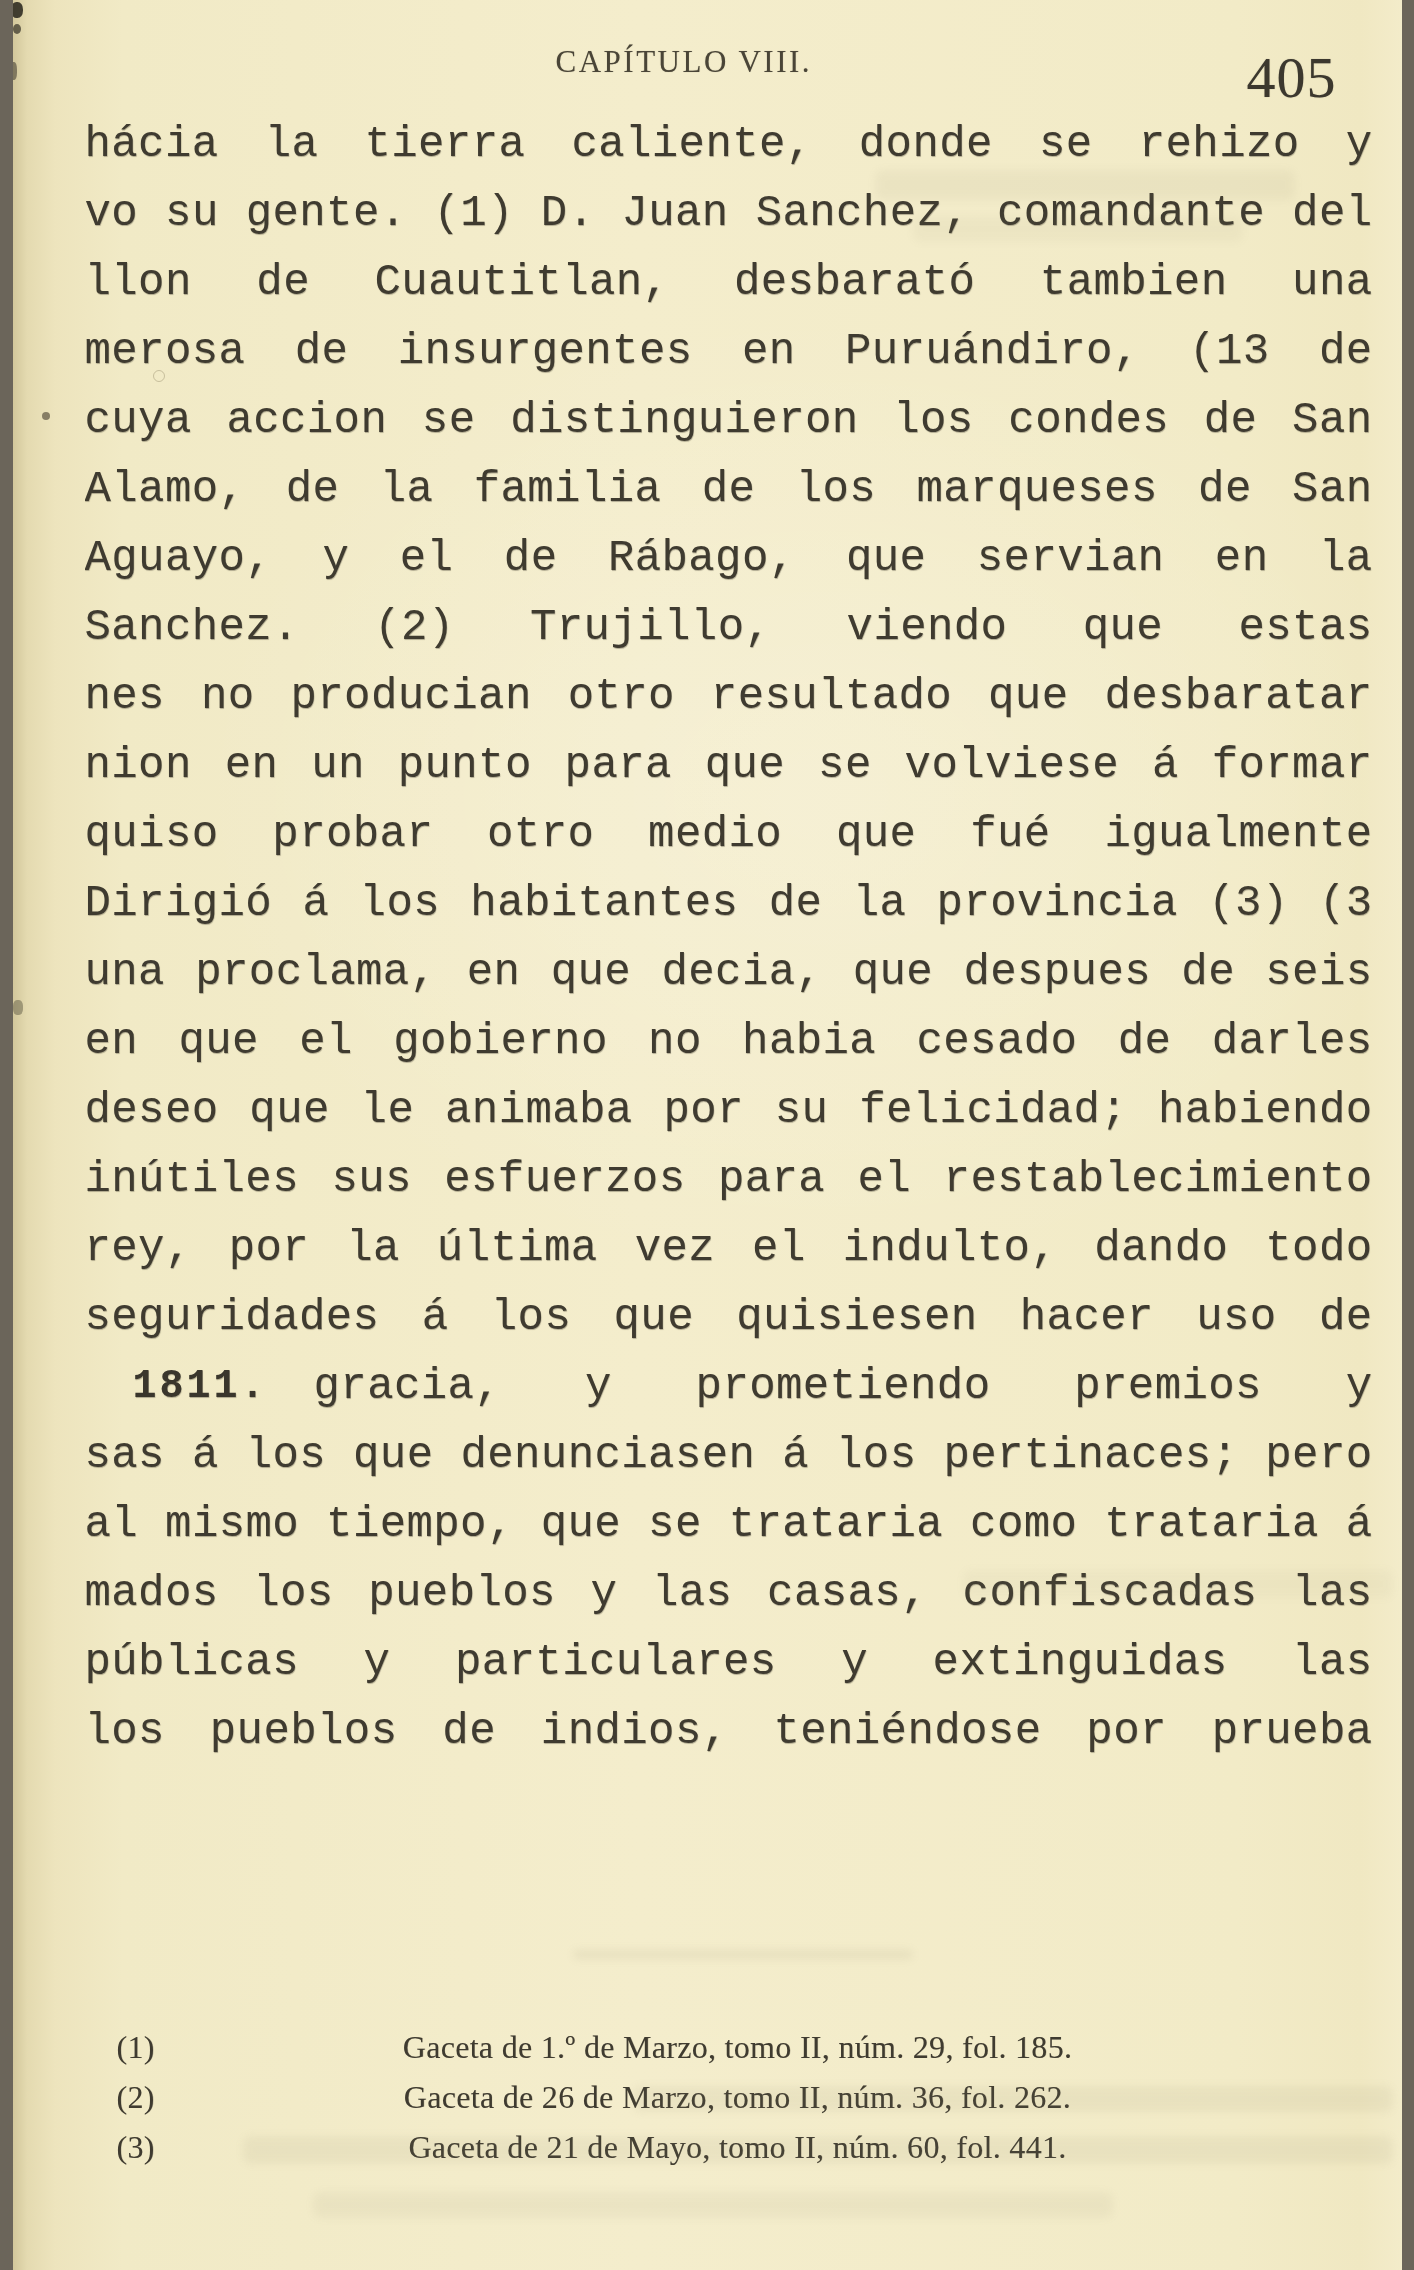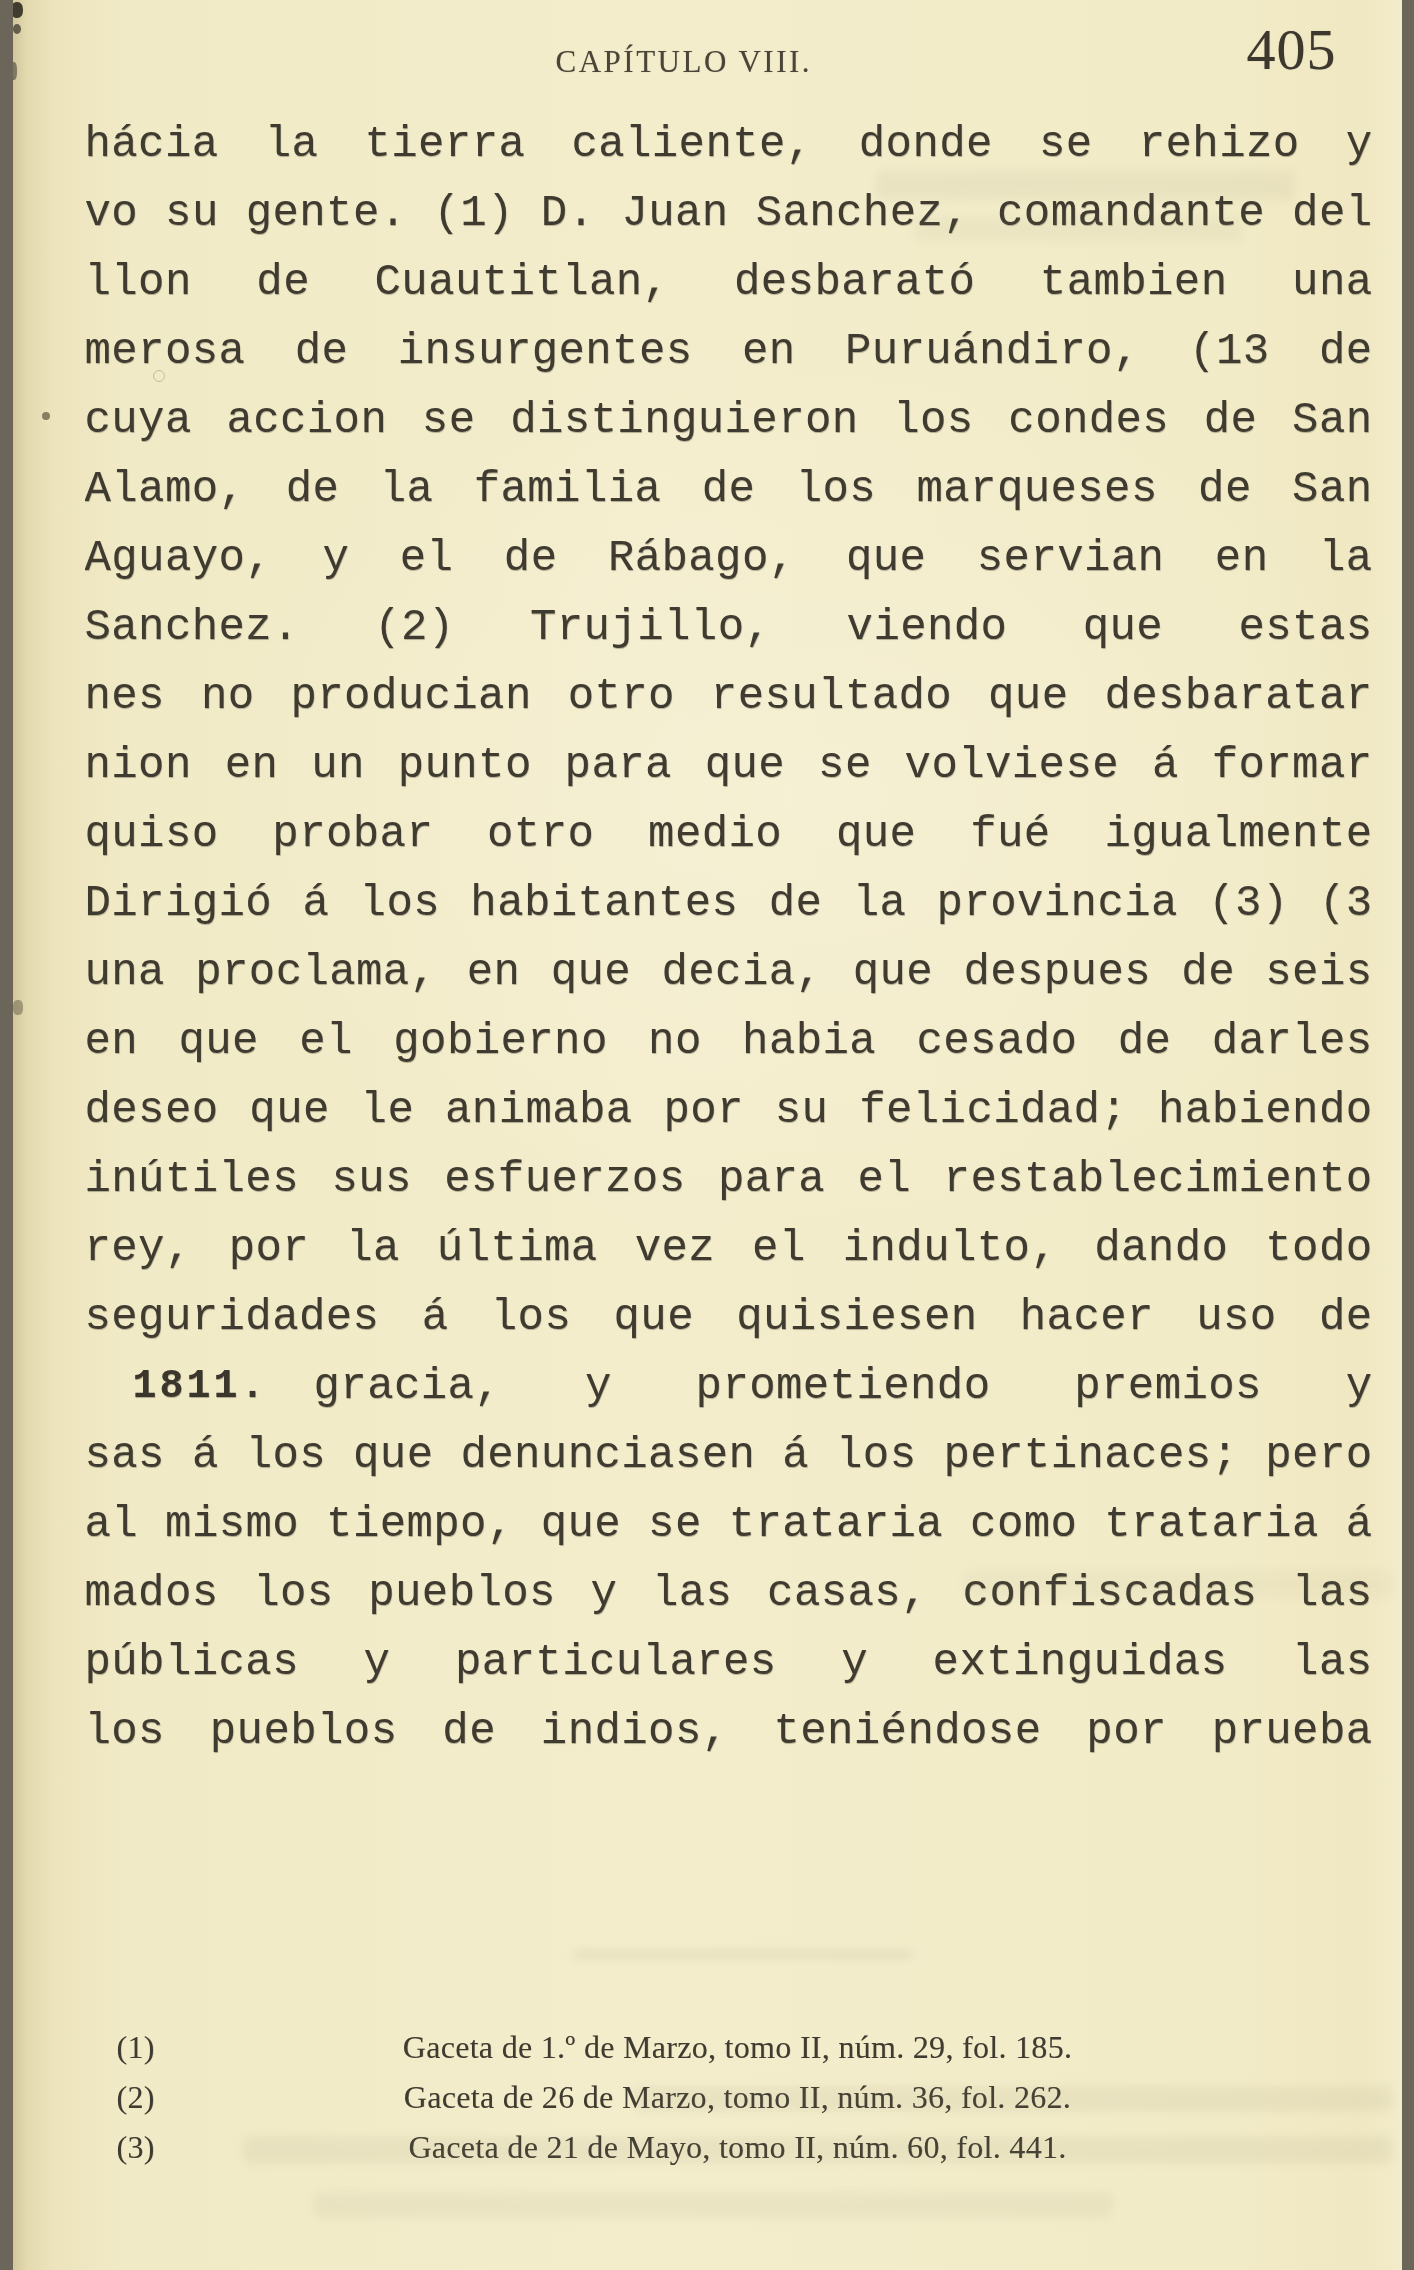--- a/index.html
+++ b/index.html
@@ -28,21 +28,21 @@
     top: 44px;
     font-size: 31px;
     letter-spacing: 2.5px;
     color: #4a4537;
     text-shadow: 0 0 1px rgba(70,64,50,0.35);
     white-space: nowrap;
   }
   .page-number {
     position: absolute;
     left: 1234px;
-    top: 16px;
+    top: 44px;
     font-size: 58px;
     letter-spacing: 1px;
     color: #3c382e;
     text-shadow: 0 0 1px rgba(60,55,42,0.4);
   }
   
   .text-block {
     position: absolute;
     left: 72px;
     top: 110px;

